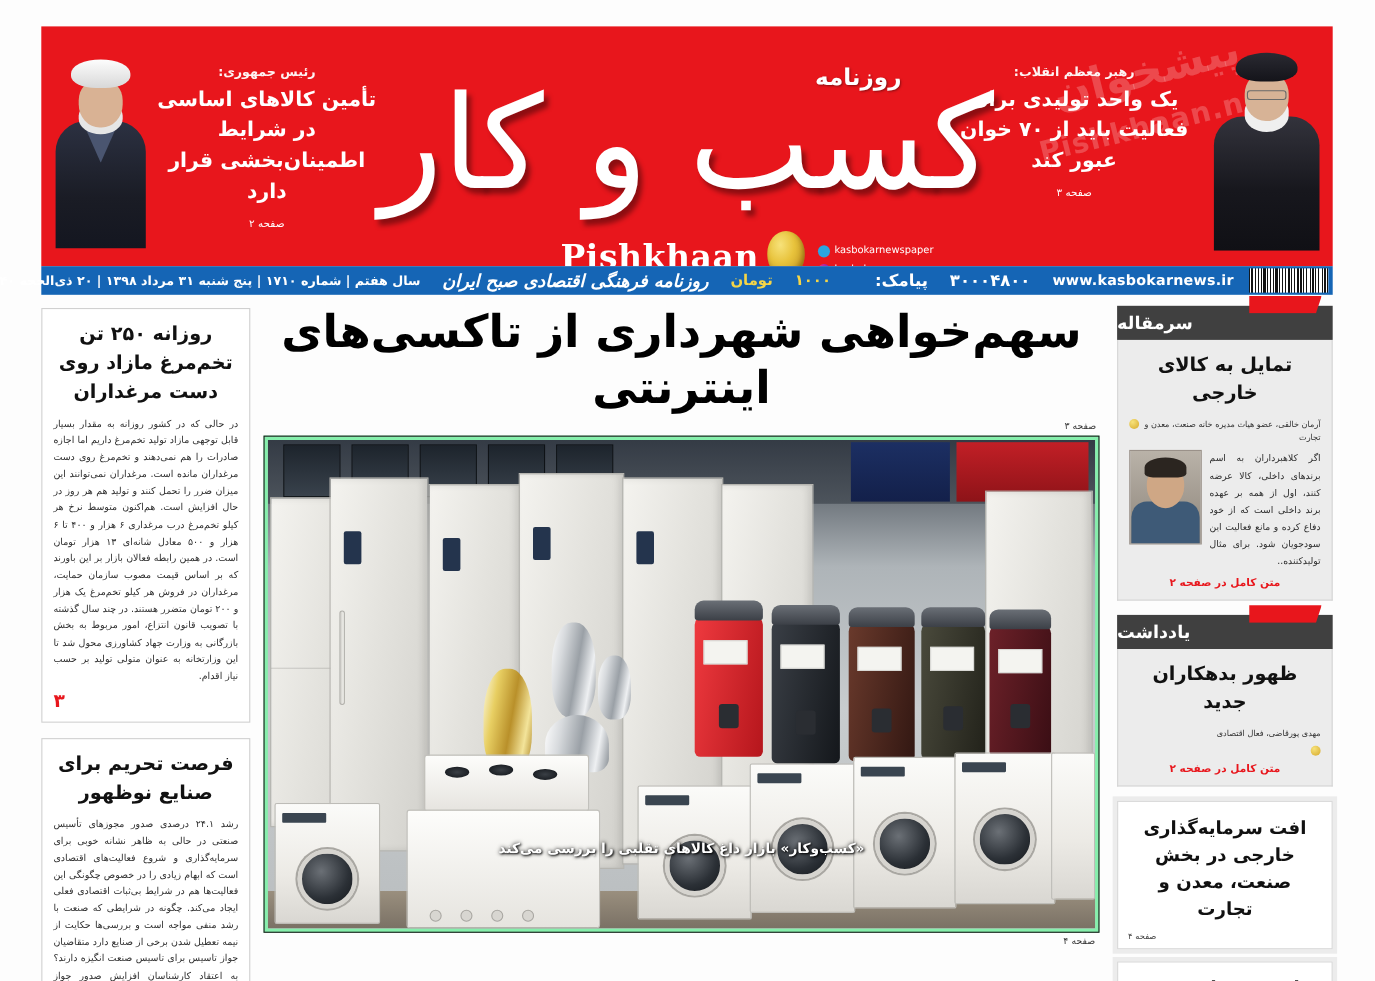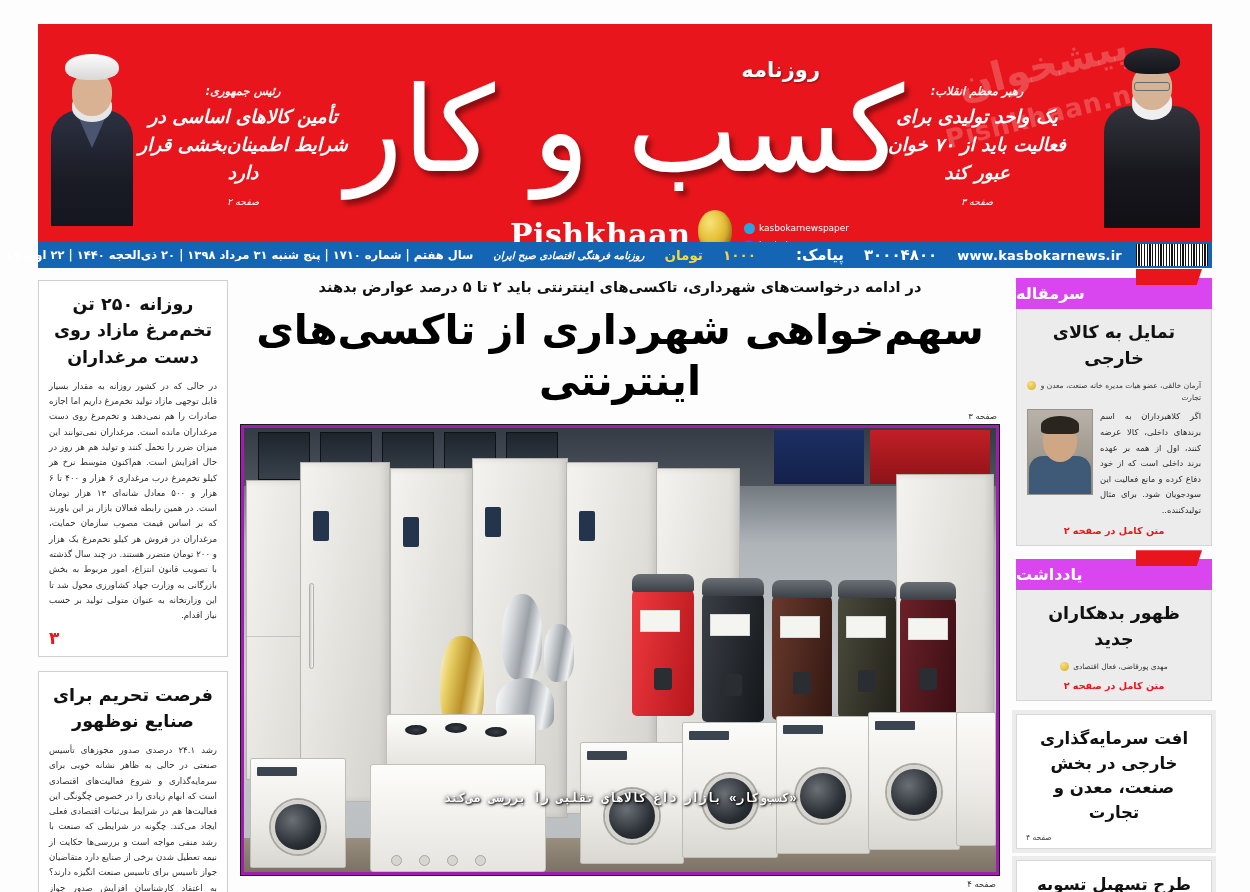--- a/index.html
+++ b/index.html
@@ -108,25 +108,24 @@
   .social .ic {
     width: 11px; height: 11px; border-radius: 50%;
     display: inline-block; flex: 0 0 auto;
   }
   .ic-telegram { background: #2aa5e0; }
   .ic-instagram { background: linear-gradient(45deg,#f9ce34,#ee2a7b,#6228d7); border-radius: 3px; }
 
   
   .mh-teaser {
     position: absolute;
-    top: 60px;
+    top: 34px;
     width: 210px;
     color: #ffffff;
     text-align: center;
-    font-style: italic;
   }
   .mh-teaser .tlabel {
     font-size: 11.5px;
     font-weight: bold;
     margin-bottom: 5px;
   }
   .mh-teaser .ttitle {
     font-size: 18.5px;
     font-weight: bold;
     line-height: 1.52;
@@ -221,21 +220,21 @@
     width: 72px; height: 22px;
     margin: 0 4px;
     background: repeating-linear-gradient(90deg,
       #111 0 1px, #fff 1px 2px, #111 2px 4px, #fff 4px 5px,
       #111 5px 6px, #fff 6px 8px, #111 8px 9px, #fff 9px 11px);
     flex: 0 0 auto;
   }
   .ib-url { color: #fff; font-size: 13px; letter-spacing: .2px; }
   .ib-sms { font-size: 15px; }
   .ib-price { color: #f5d547; font-size: 13.5px; font-weight: bold; }
-  .ib-tagline { font-size: 10px; font-style: italic; }
+  .ib-tagline { font-size: 16px; font-style: italic; }
   .ib-meta { font-size: 11.5px; }
   .ib-sep { flex: 1 1 auto; }
   .infobar > span { padding: 0 10px; white-space: nowrap; }
 
   
   .content {
     position: absolute;
     left: 38px; top: 276px;
     width: 1174px; height: 600px;
   }
@@ -301,23 +300,22 @@
   .pagemark {
     font-size: 8.5px;
     color: #333;
     text-align: right;
     margin-bottom: 3px;
     padding-right: 3px;
   }
   .photo-frame {
     border: 1.5px solid #1a1a1a;
     padding: 3px;
-    background: #a21caf;
+    background: #86efac;
     position: relative;
-    font-family: Liberation Mono, monospace;
   }
   .photo {
     position: relative;
     width: 100%; height: 444px;
     overflow: hidden;
     background: #bfc4c8;
   }
   .photo-pagemark {
     font-size: 8.5px; color: #333;
     padding: 3px 4px 0 0;
@@ -458,21 +456,21 @@
   }
 
   
   .col-right {
     position: absolute;
     right: 0; top: 2px;
     width: 196px;
   }
   .sec-head {
     position: relative;
-    background: #d946ef;
+    background: #404040;
     color: #fff;
     height: 31px;
     display: flex;
     align-items: center;
     justify-content: flex-end;
     padding: 0 12px 0 0;
     font-size: 16px;
     font-weight: bold;
     margin-bottom: 0;
   }
@@ -658,21 +656,20 @@
       <div class="lead-box">
         <h2>فرصت تحریم برای صنایع نوظهور</h2>
         <p>رشد ۲۴.۱ درصدی صدور مجوزهای تأسیس صنعتی در حالی به ظاهر نشانه خوبی برای سرمایه‌گذاری و شروع فعالیت‌های اقتصادی است که ابهام زیادی را در خصوص چگونگی این فعالیت‌ها هم در شرایط بی‌ثبات اقتصادی فعلی ایجاد می‌کند. چگونه در شرایطی که صنعت با رشد منفی مواجه است و بررسی‌ها حکایت از نیمه تعطیل شدن برخی از صنایع دارد متقاضیان جواز تاسیس برای تاسیس صنعت انگیزه دارند؟ به اعتقاد کارشناسان افزایش صدور جواز تأسیس واحدهای صنعتی در برخی از شهرها نشان از امنیت سرمایه‌گذاری در این شهرها و فرصتی است که تحریم برای ایجاد برخی از واحدهای.</p>
 
       </div>
 
     </div>
 
     <div class="col-center">
 
-      <div class="kicker">در ادامه درخواست‌های شهرداری، تاکسی‌های اینترنتی باید ۲ تا ۵ درصد عوارض بدهند</div>
       <div class="headline">سهم‌خواهی شهرداری از تاکسی‌های اینترنتی</div>
       <div class="pagemark">صفحه ۳</div>
 
       <div class="photo-frame">
         <div class="photo">
           <div class="sc-wall"></div>
 
           <div class="sc-toprow"></div>
           <div class="sc-box" style="left:14px;"></div>
           <div class="sc-box" style="left:76px;"></div>
@@ -795,21 +792,21 @@
         <p>اگر کلاهبرداران به اسم برندهای داخلی، کالا عرضه کنند، اول از همه بر عهده برند داخلی است که از خود دفاع کرده و مانع فعالیت این سودجویان شود. برای مثال تولیدکننده..</p>
         <div class="readmore">متن کامل در صفحه ۲</div>
       </div>
 
       <div class="sec-head">
         <i class="flag"></i>
         <span>یادداشت</span>
       </div>
       <div class="sec-body">
         <h3>ظهور بدهکاران جدید</h3>
-        <div class="byline" style="justify-content:center;">
+        <div class="byline" style="justify-content:center;flex-direction:column;">
           <span>مهدی پورقاضی، فعال اقتصادی</span>
           <i class="dot"></i>
         </div>
         <div class="readmore">متن کامل در صفحه ۲</div>
       </div>
 
       <div class="brief">
         <h4>افت سرمایه‌گذاری خارجی در بخش صنعت، معدن و تجارت</h4>
         <div class="bpage">صفحه ۴</div>
       </div>

